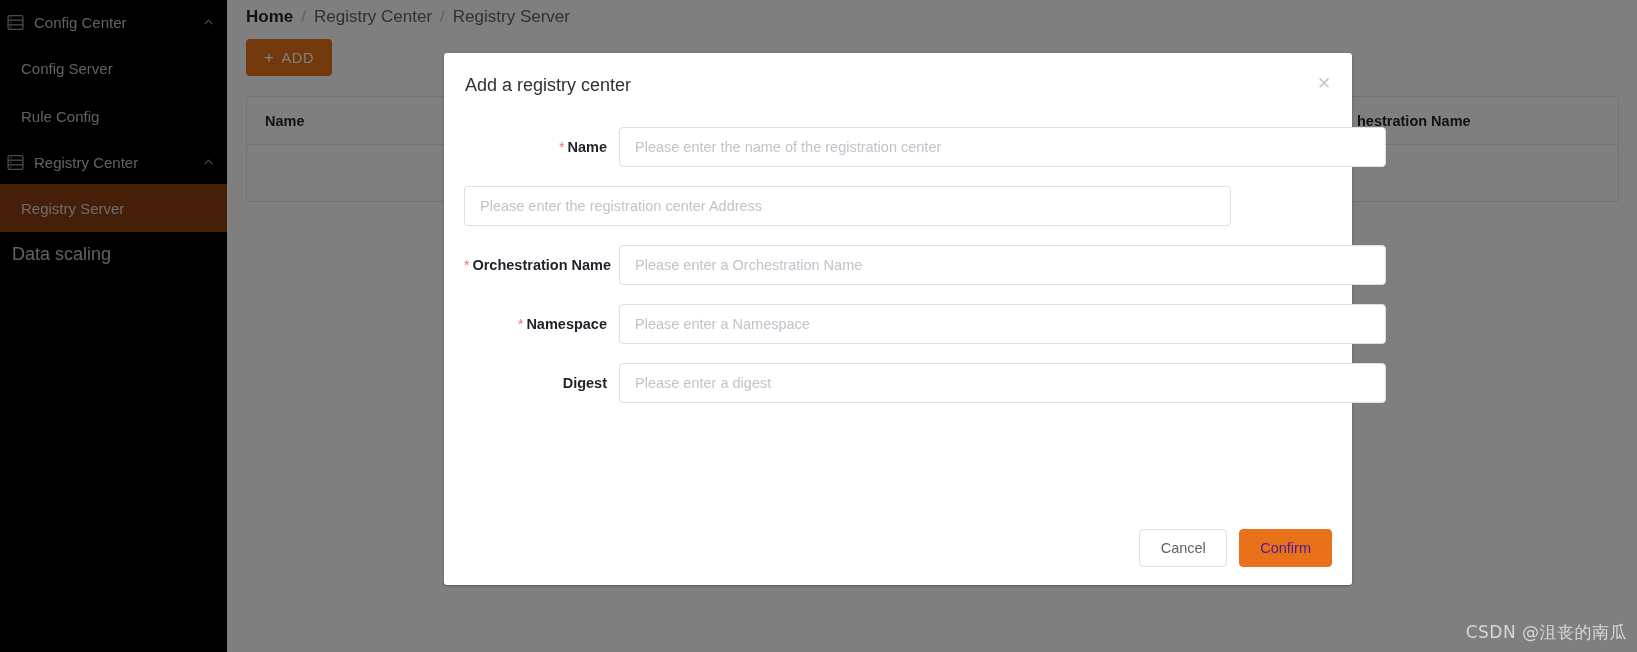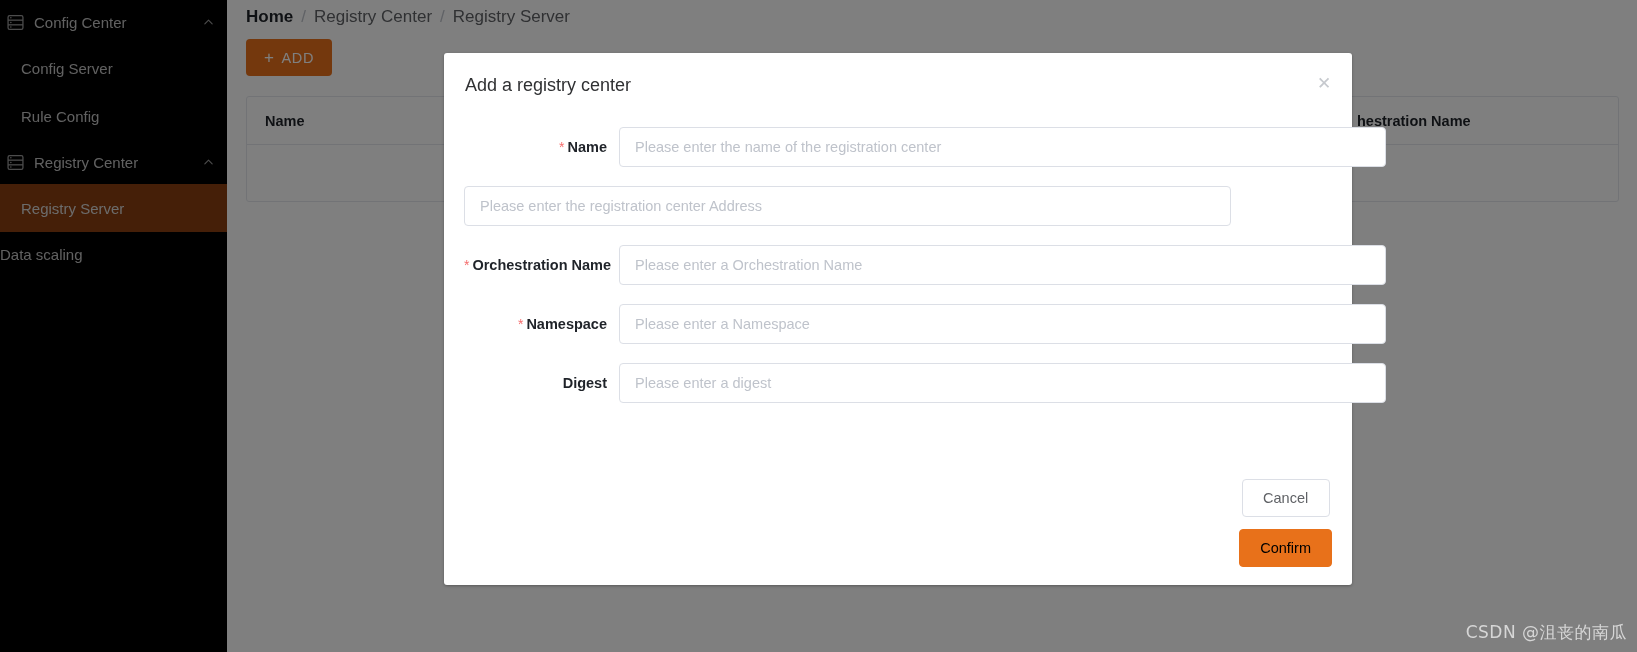--- a/index.html
+++ b/index.html
@@ -59,22 +59,22 @@
     color: #c3c3c3;
     cursor: pointer;
   }
   .side-item.active {
     background: #8a3e10;
     color: #d8d8d8;
   }
   .side-plain {
     height: 44px;
     display: flex; align-items: center;
-    padding-left: 0px;
-    font-size: 15px;
+    padding-left: 12px;
+    font-size: 18px;
     color: #c3c3c3;
     cursor: pointer;
   }
 
   
   .content {
     flex: 1 1 auto;
     background: #ffffff;
     padding: 0 18px 0 19px;
     position: relative;
@@ -240,40 +240,39 @@
     color: #e8711a;
   }
 
   .modal-footer {
     position: absolute;
     right: 20px;
     bottom: 18px;
     display: flex;
     gap: 12px;
     align-items: center;
-    flex-direction: column;
   }
   .btn {
     height: 38px;
     border-radius: 4px;
     font-size: 14.5px;
     padding: 0 20px;
     cursor: pointer;
     font-family: "Liberation Sans", sans-serif;
   }
   .btn-cancel {
     background: #ffffff;
     border: 1px solid #dcdfe6;
     color: #606266;
     min-width: 88px;
   }
   .btn-confirm {
     background: #e8711a;
     border: 1px solid #e8711a;
-    color: #000000;
+    color: #4c1d95;
     min-width: 88px;
   }
 
   
   .watermark {
     position: absolute;
     right: 10px;
     bottom: 8px;
     z-index: 30;
     font-size: 17px;

